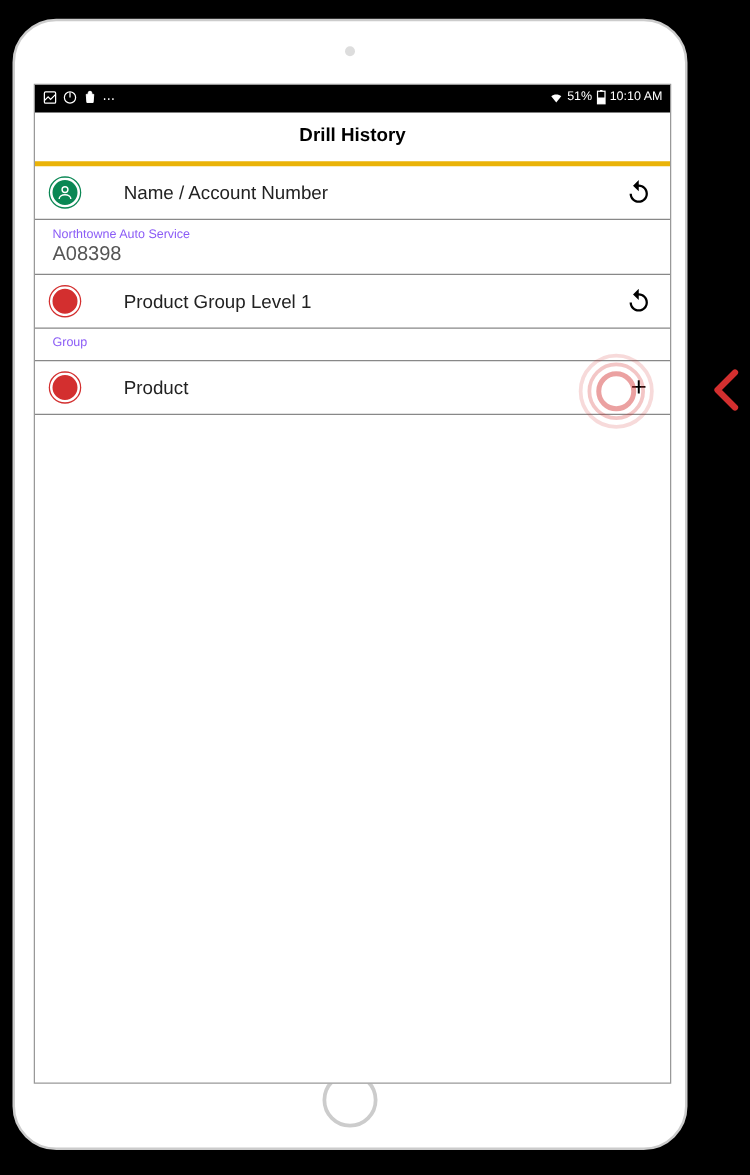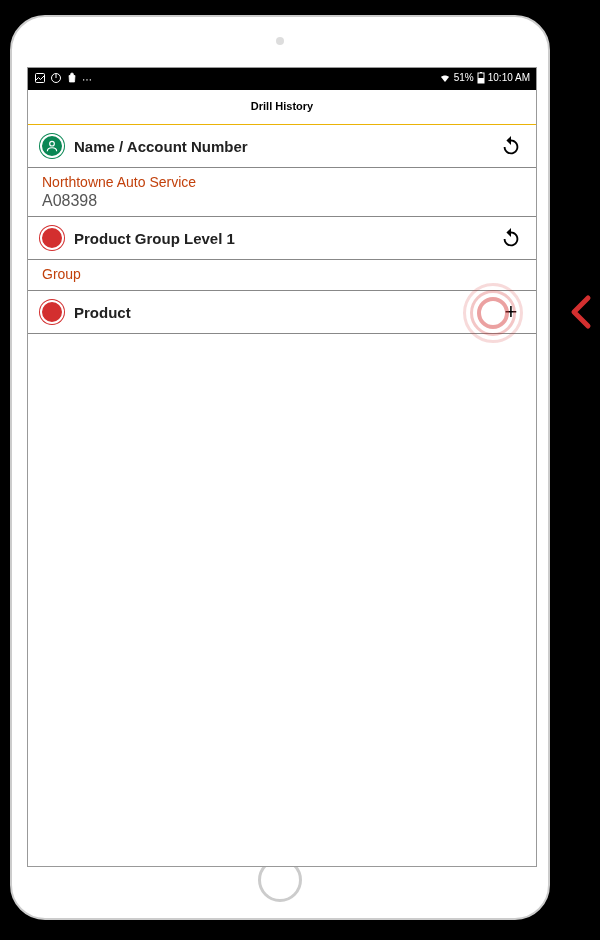--- a/index.html
+++ b/index.html
@@ -4,29 +4,29 @@
   <style>
     * { box-sizing: border-box; margin: 0; padding: 0; }
     body { font-family: -apple-system, Arial, sans-serif; background: #000; width: 600px; height: 940px; position: relative; }
     .tablet-frame { position: absolute; left: 10px; top: 15px; width: 540px; height: 905px; background: #fff; border: 2px solid #ccc; border-radius: 35px; }
     .camera { position: absolute; left: 50%; top: 20px; transform: translateX(-50%); width: 8px; height: 8px; background: #ddd; border-radius: 50%; }
     .home-btn { position: absolute; left: 50%; bottom: 16px; transform: translateX(-50%); width: 44px; height: 44px; border: 3px solid #ccc; border-radius: 50%; }
     .screen { position: absolute; left: 15px; top: 50px; width: 510px; height: 800px; background: #fff; border: 1px solid #999; overflow: hidden; }
     .status-bar { height: 22px; background: #000; color: #fff; font-size: 10px; display: flex; align-items: center; justify-content: space-between; padding: 0 6px; }
     .status-left { display: flex; gap: 4px; align-items: center; }
     .status-right { display: flex; gap: 3px; }
-    .header { text-align: center; padding: 10px 0 12px; font-weight: 600; font-size: 11px; border-bottom: 1px solid #eab308; }
+    .header { text-align: center; padding: 10px 0 12px; font-weight: 600; font-size: 15px; border-bottom: 4px solid #eab308; }
     .drill-row { display: flex; align-items: center; padding: 8px 12px; border-bottom: 1px solid #888; }
     .selected-row { padding: 6px 12px 6px 14px; border-bottom: 1px solid #888; }
-    .selected-row .primary { font-size: 14px; color: #c2410c; margin-bottom: 2px; }
+    .selected-row .primary { font-size: 10px; color: #8b5cf6; margin-bottom: 2px; }
     .selected-row .secondary { font-size: 16px; color: #555; }
     .icon-circle { width: 24px; height: 24px; border-radius: 50%; display: flex; align-items: center; justify-content: center; margin-right: 10px; flex-shrink: 0; }
     .icon-green { background: #0a8754; box-shadow: inset 0 0 0 2px #fff, 0 0 0 1px #0a8754; }
     .icon-red { box-shadow: inset 0 0 0 2px #fff, 0 0 0 1px #d32f2f; background: #d32f2f; }
-    .row-label { flex: 1; font-weight: 700; font-size: 15px; color: #222; }
+    .row-label { flex: 1; font-weight: 400; font-size: 15px; color: #222; margin-left: 25px; }
     .action-btn { width: 26px; height: 26px; display: flex; align-items: center; justify-content: center; font-size: 20px; cursor: pointer; color: #000; }
     .plus-btn { font-size: 22px; font-weight: 300; }
     .pulse-ring { position: absolute; border: 3px solid rgba(211,47,47,0.5); border-radius: 50%; pointer-events: none; }
     .chevron-annotation { position: absolute; left: 566px; top: 292px; color: #d32f2f; }
   </style>
 </head>
 <body>
 
 <div class="tablet-frame">
   <div class="camera"></div>

